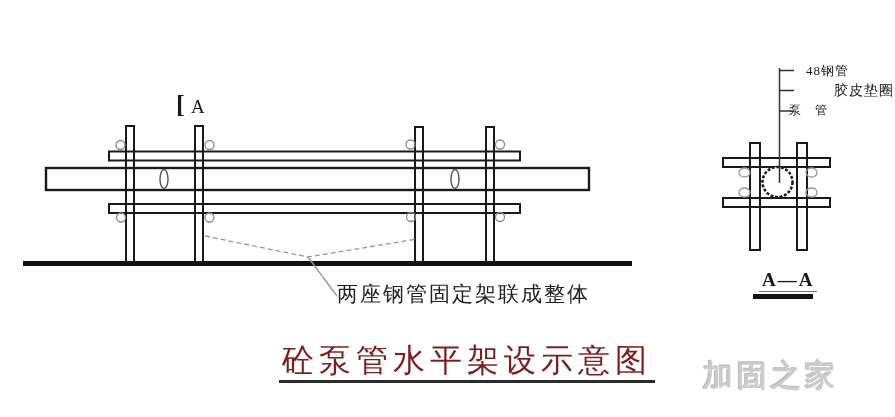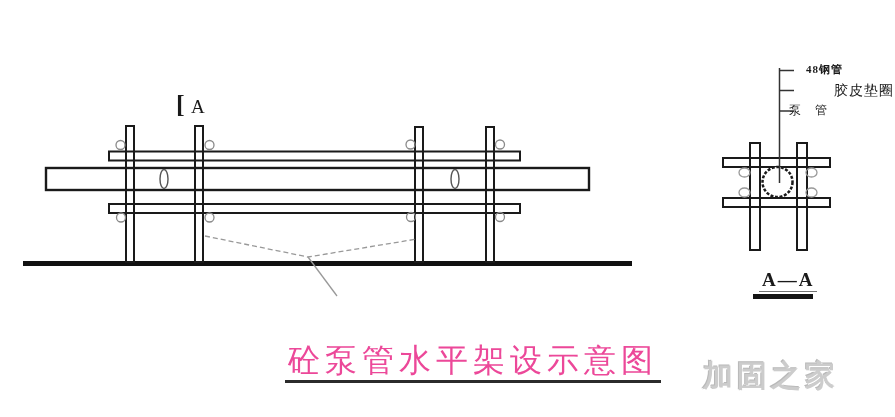--- a/index.html
+++ b/index.html
@@ -4,26 +4,26 @@
 <style>
   html,body { margin:0; padding:0; background:#fff; }
   .canvas {
     position:relative; width:895px; height:417px; background:#ffffff;
     font-family:"Liberation Serif","DejaVu Serif",serif; overflow:hidden;
   }
   .drawing { position:absolute; left:0; top:0; }
   .label { position:absolute; color:#1a1a1a; line-height:1; white-space:pre; }
   .cut-bracket { left:176px; top:92px; font-size:26px; font-weight:bold; }
   .cut-letter  { left:191px; top:97px; font-size:19px; }
-  .sec-label-1 { left:806px; top:64px;  font-size:11px; letter-spacing:1px;font-weight:bold; }
+  .sec-label-1 { left:806px; top:64px;  font-size:13px; letter-spacing:1px; }
   .sec-label-2 { left:834px; top:84px;  font-size:14px; letter-spacing:1px; }
   .sec-label-3 { left:789px; top:104px; font-size:12px; letter-spacing:1px; }
   .leader-label { left:337px; top:284px; font-size:21px; letter-spacing:2px; color:#222; }
   .main-title {
-    left:285px; top:344px; font-size:32px; letter-spacing:5px; color:#ec4899;
+    left:279px; top:344px; font-size:32px; letter-spacing:5px; color:#7f1d1d;
     border-bottom:3px solid #2b2b2b; padding:0 3px 4px 3px;
   }
   .aa-caption {
     left:759px; top:270px; font-size:19px; font-weight:bold; letter-spacing:2px;
     border-bottom:1px solid #737373; padding:0 3px 2px 3px; color:#1a1a1a;
   }
   .aa-bar { position:absolute; left:753px; top:294px; width:60px; height:5px; background:#141414; }
   .wm-brand {
     left:703px; top:353px; font-size:30px; font-weight:bold; letter-spacing:4px;
     color:#cccccc; text-shadow:1px 1px 0 #ffffff, -1px -1px 0 #b9b9b9;margin-top:8px;
@@ -101,20 +101,21 @@
     </g>
   </svg>
 
   <div class="label cut-bracket">[</div>
   <div class="label cut-letter">A</div>
 
   <div class="label sec-label-1">48钢管</div>
   <div class="label sec-label-2">胶皮垫圈</div>
   <div class="label sec-label-3">泵　管</div>
 
+  <div class="label leader-label">两座钢管固定架联成整体</div>
 
   <div class="label aa-caption">A—A</div>
   <div class="aa-bar"></div>
 
   <div class="label main-title">砼泵管水平架设示意图</div>
 
   <div class="label wm-brand">加固之家</div>
 
 </div>
 

